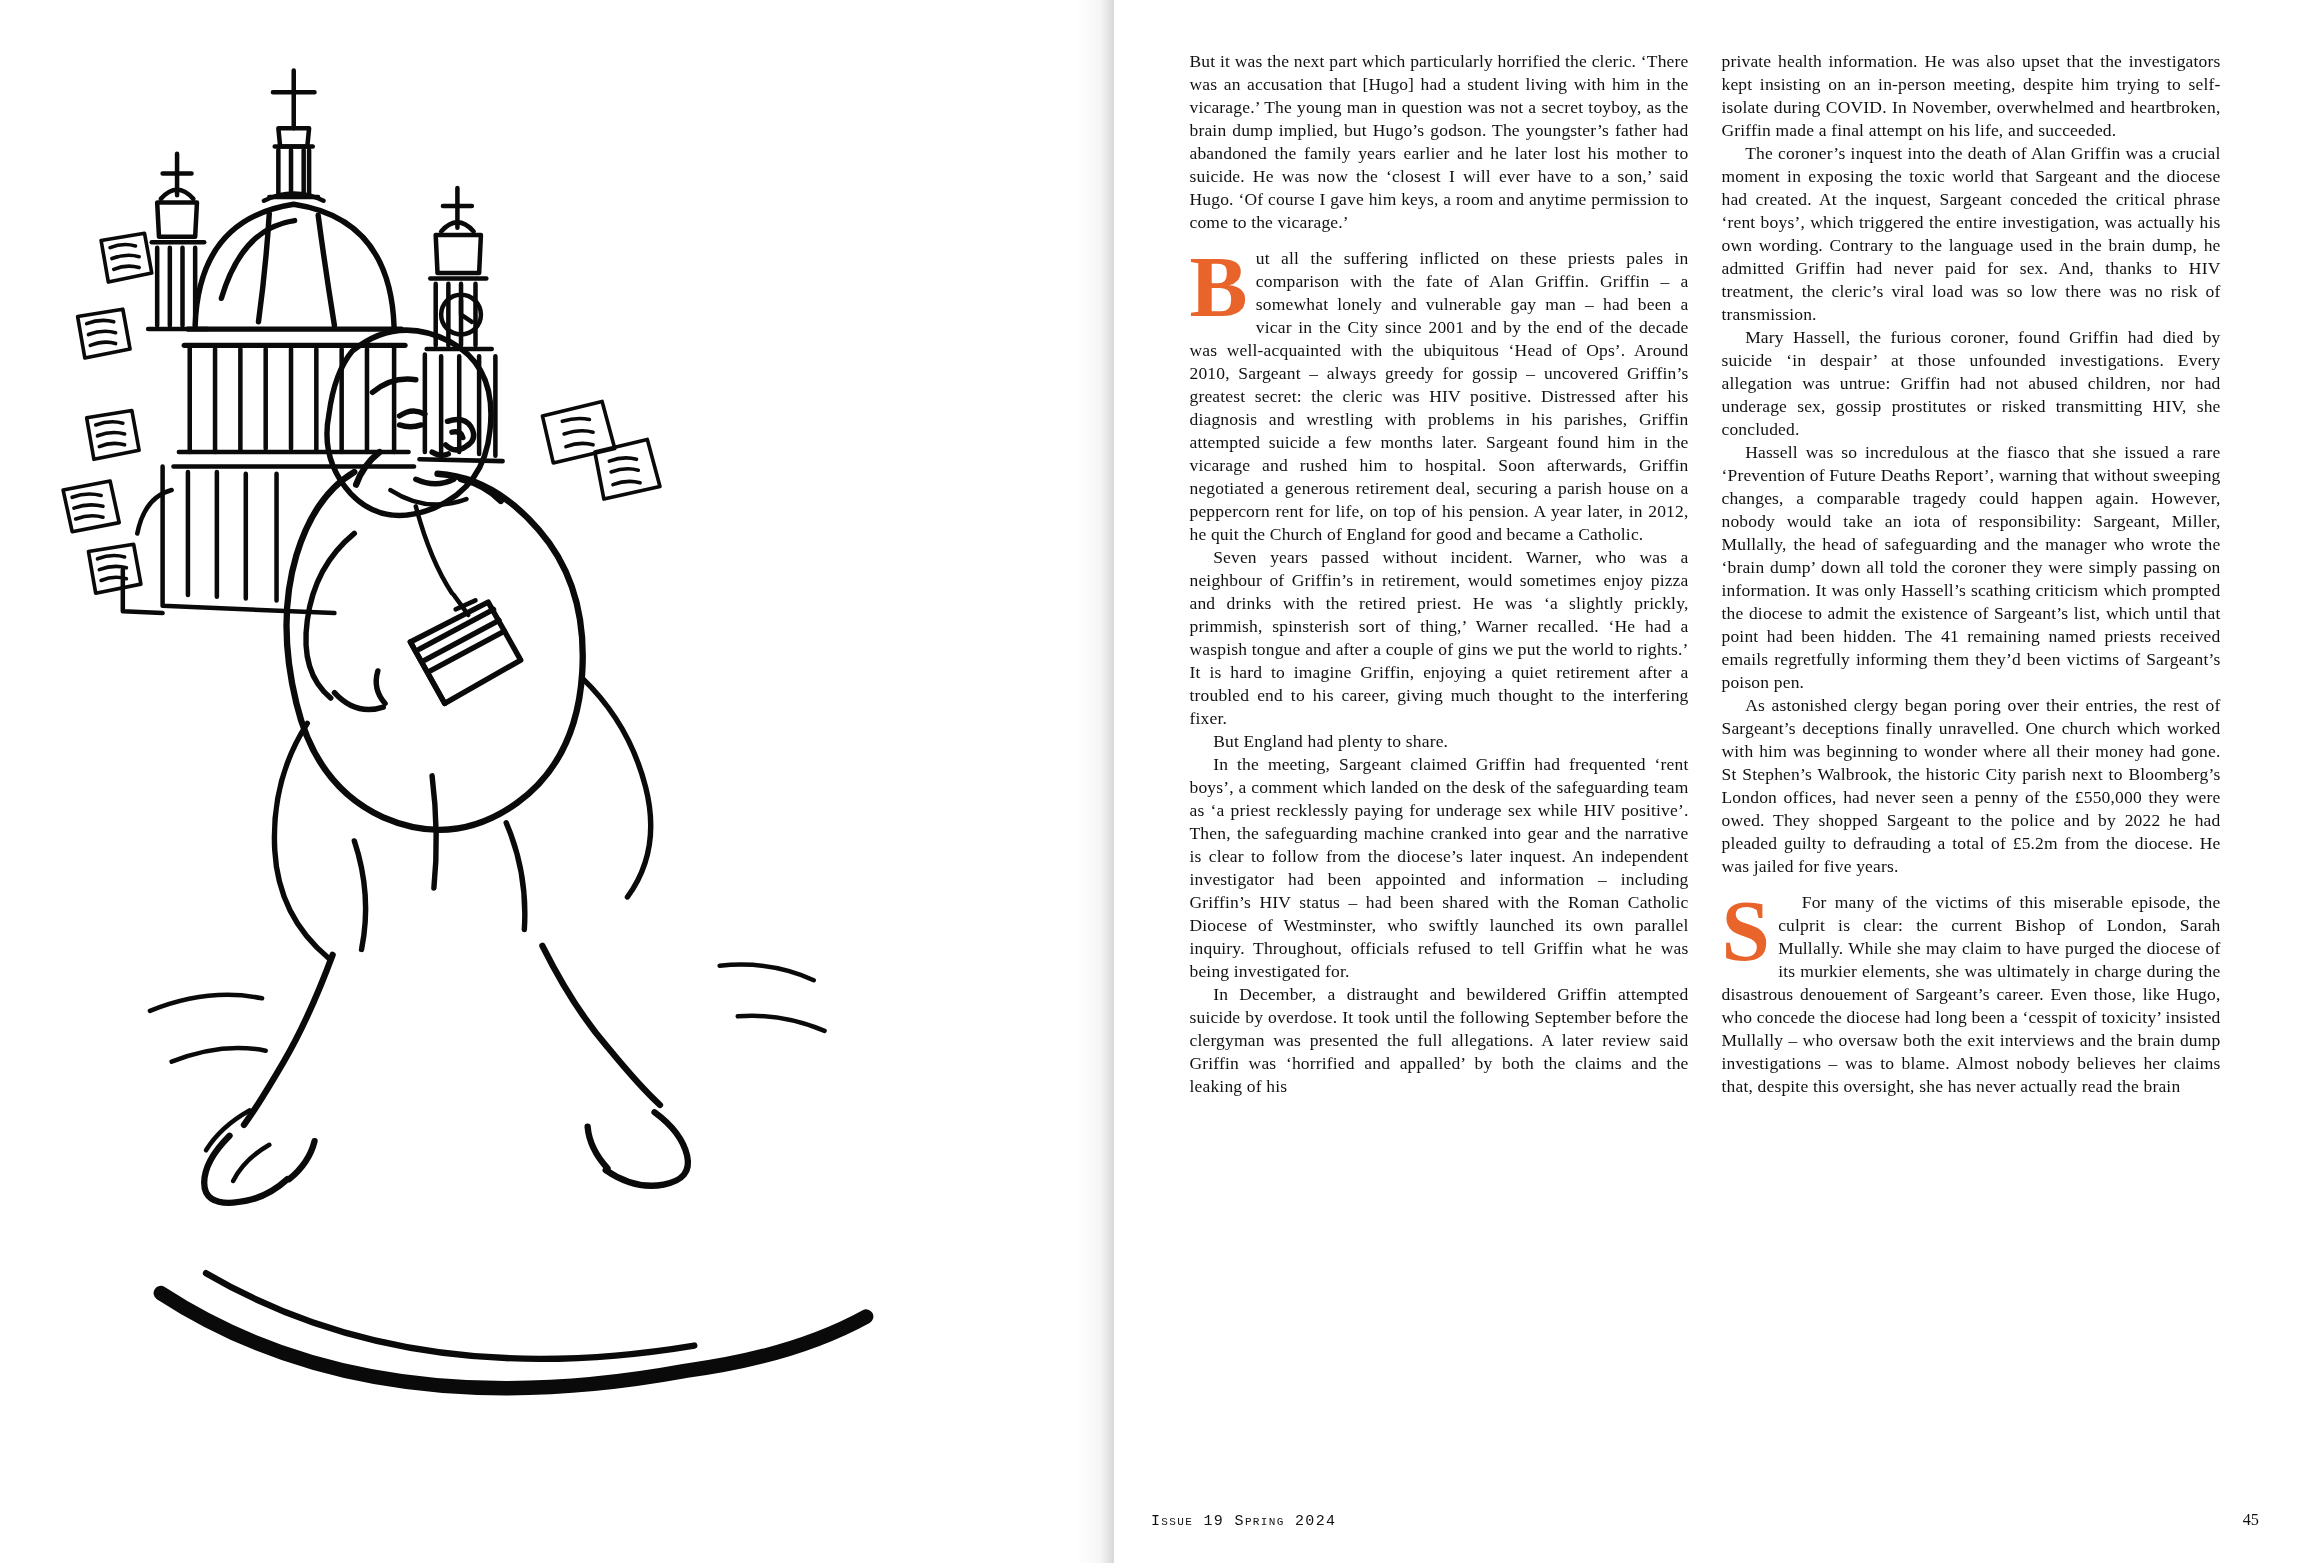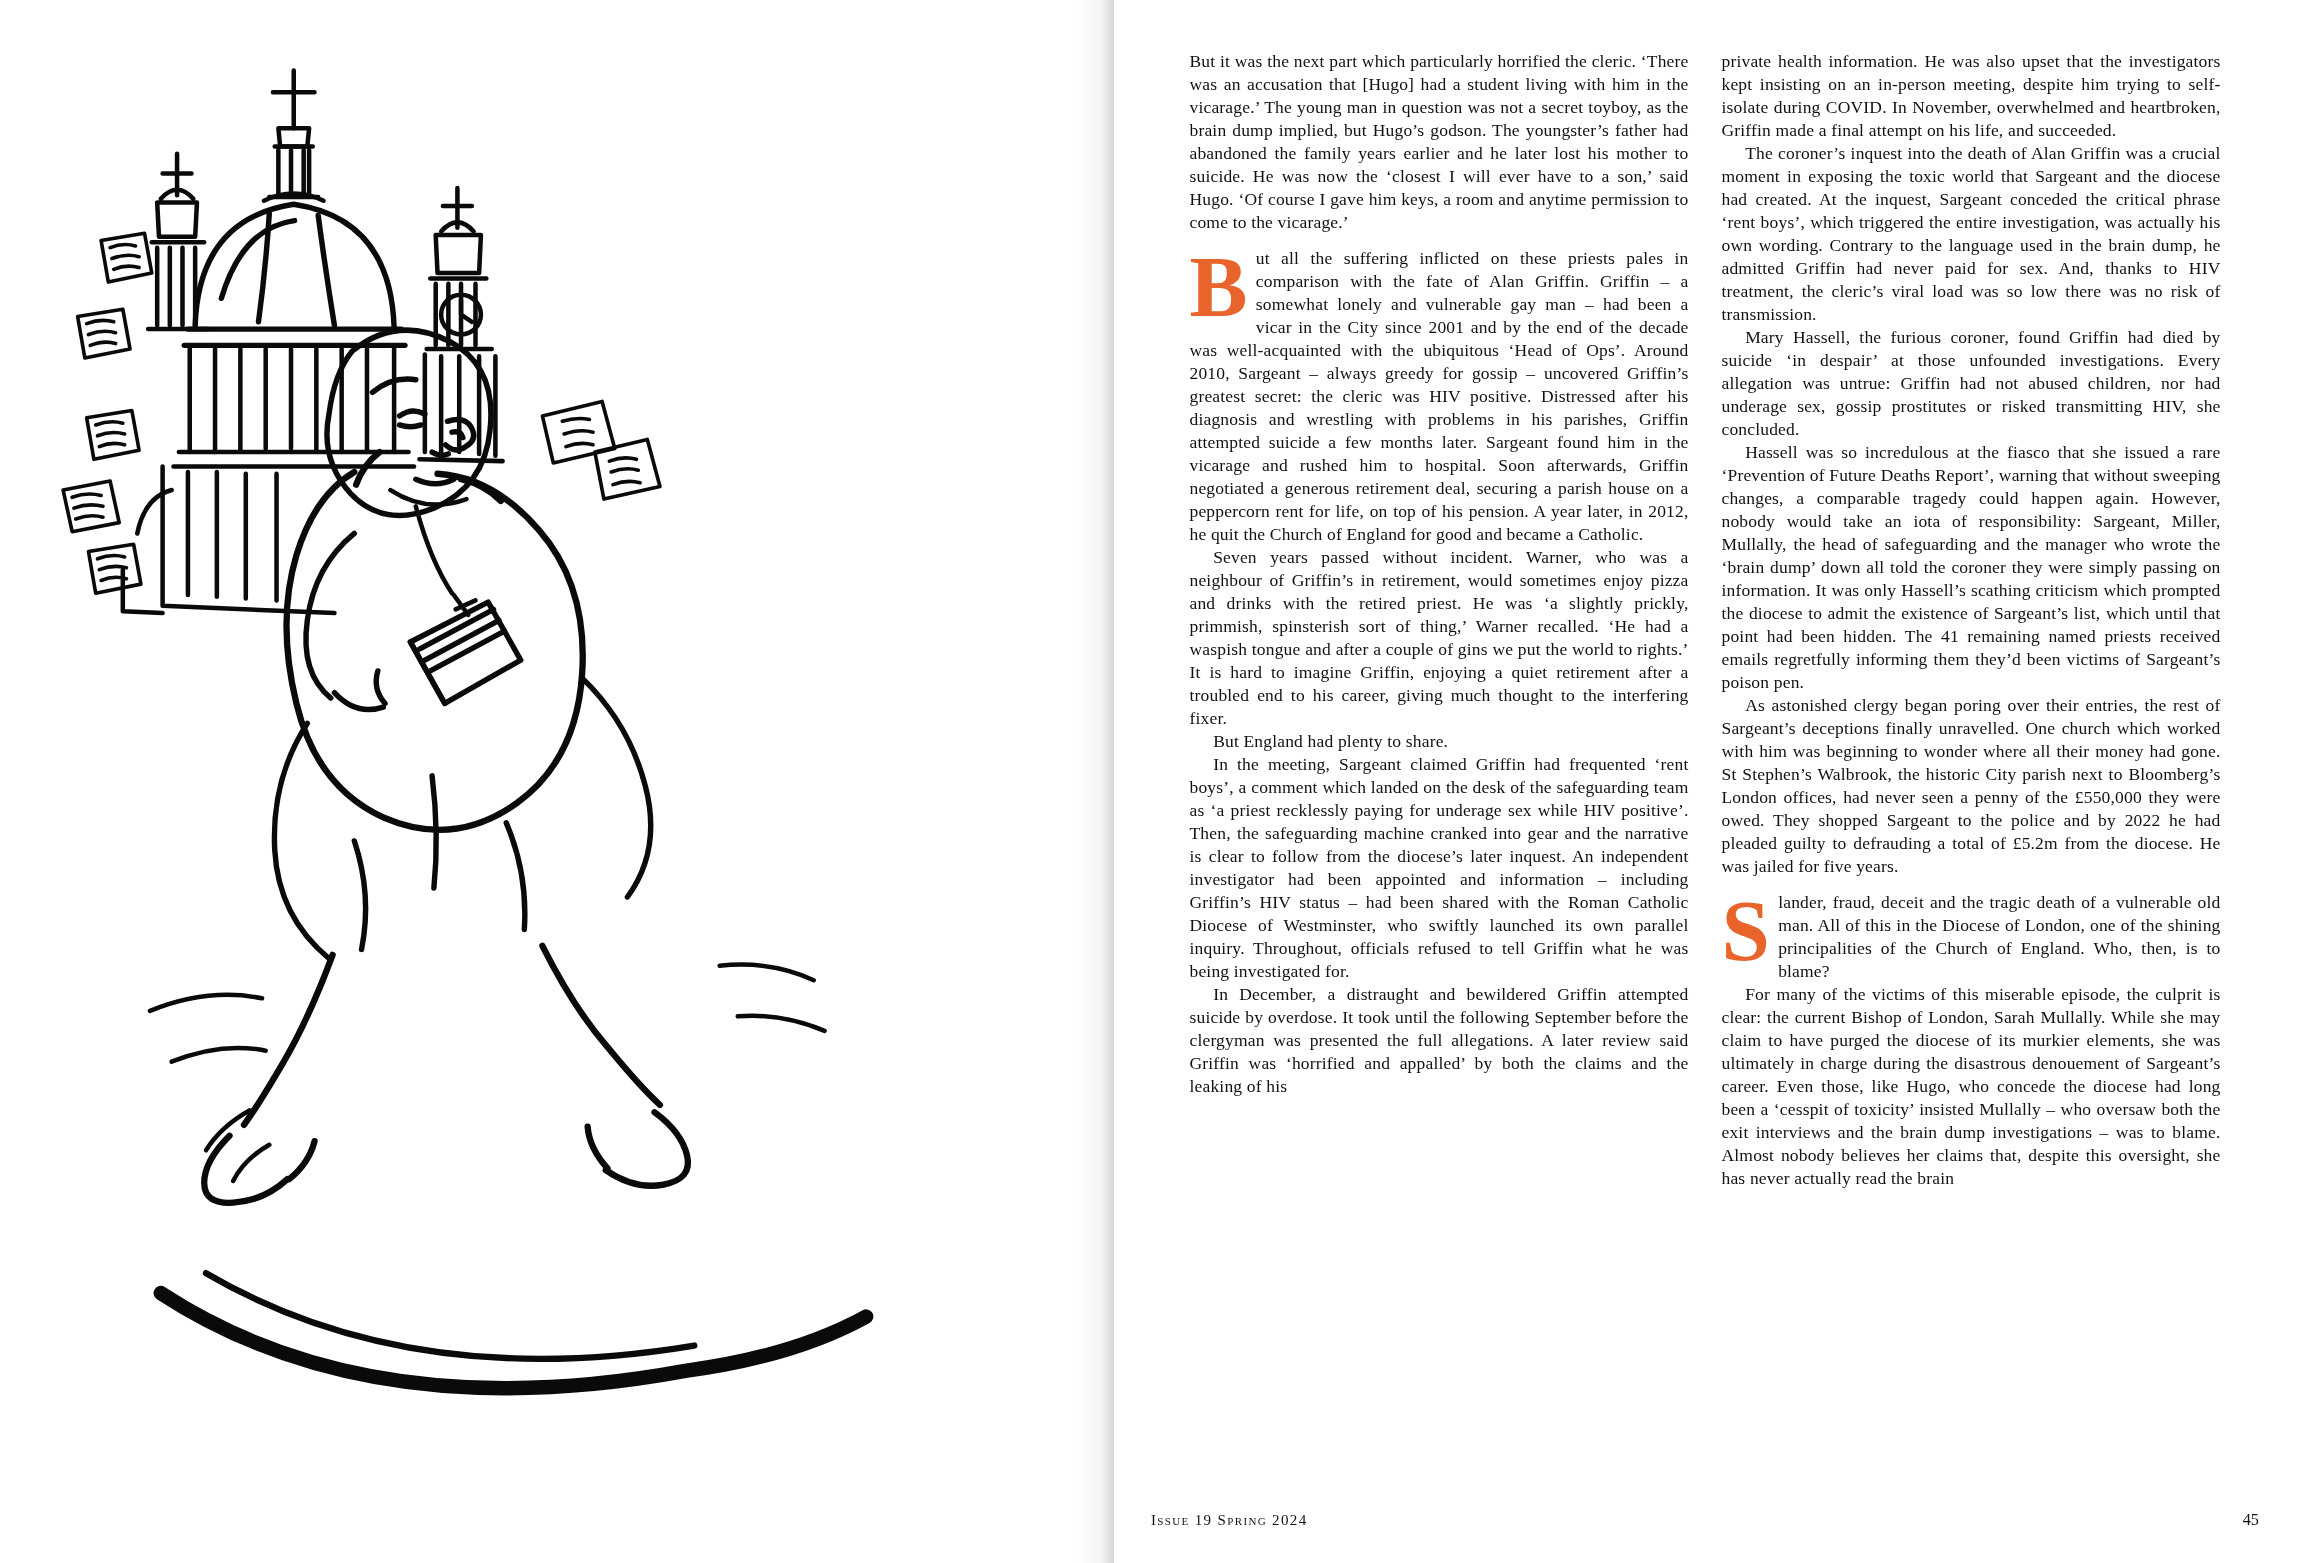--- a/index.html
+++ b/index.html
@@ -118,20 +118,21 @@
     bottom: 33px;
     width: 1108px;
     display: flex;
     justify-content: space-between;
     align-items: baseline;
     font-size: 15px;
   }
   .footer .issue {
     font-variant: small-caps;
     letter-spacing: 0.09em;
+    font-family: Liberation Mono, monospace;
   }
   .footer .pageno {
     font-size: 16.3px;
   }
 </style>
 </head>
 <body>
 
 <div class="spread">
 
@@ -305,21 +306,21 @@
       </div>
 
       <div class="col">
         <p class="first">private health information. He was also upset that the investigators kept insisting on an in-person meeting, despite him trying to self-isolate during COVID. In November, overwhelmed and heartbroken, Griffin made a final attempt on his life, and succeeded.</p>
         <p>The coroner’s inquest into the death of Alan Griffin was a crucial moment in exposing the toxic world that Sargeant and the diocese had created. At the inquest, Sargeant conceded the critical phrase ‘rent boys’, which triggered the entire investigation, was actually his own wording. Contrary to the language used in the brain dump, he admitted Griffin had never paid for sex. And, thanks to HIV treatment, the cleric’s viral load was so low there was no risk of transmission.</p>
         <p>Mary Hassell, the furious coroner, found Griffin had died by suicide ‘in despair’ at those unfounded investigations. Every allegation was untrue: Griffin had not abused children, nor had underage sex, gossip prostitutes or risked transmitting HIV, she concluded.</p>
         <p>Hassell was so incredulous at the fiasco that she issued a rare ‘Prevention of Future Deaths Report’, warning that without sweeping changes, a comparable tragedy could happen again. However, nobody would take an iota of responsibility: Sargeant, Miller, Mullally, the head of safeguarding and the manager who wrote the ‘brain dump’ down all told the coroner they were simply passing on information. It was only Hassell’s scathing criticism which prompted the diocese to admit the existence of Sargeant’s list, which until that point had been hidden. The 41 remaining named priests received emails regretfully informing them they’d been victims of Sargeant’s poison pen.</p>
         <p>As astonished clergy began poring over their entries, the rest of Sargeant’s deceptions finally unravelled. One church which worked with him was beginning to wonder where all their money had gone. St Stephen’s Walbrook, the historic City parish next to Bloomberg’s London offices, had never seen a penny of the £550,000 they were owed. They shopped Sargeant to the police and by 2022 he had pleaded guilty to defrauding a total of £5.2m from the diocese. He was jailed for five years.</p>
 
         <p class="dropcap-para">
-          <span class="dropcap">S</span><span>lander, fraud, deceit and the tragic death of a vulnerable old man. All of this in the Diocese of London, one of the shining principalities of the Church of England. Who, then, is to blame?</span>
+          <span class="dropcap">S</span>
         </p>
 
         <p>For many of the victims of this miserable episode, the culprit is clear: the current Bishop of London, Sarah Mullally. While she may claim to have purged the diocese of its murkier elements, she was ultimately in charge during the disastrous denouement of Sargeant’s career. Even those, like Hugo, who concede the diocese had long been a ‘cesspit of toxicity’ insisted Mullally – who oversaw both the exit interviews and the brain dump investigations – was to blame. Almost nobody believes her claims that, despite this oversight, she has never actually read the brain</p>
       </div>
 
     </div>
 
     <div class="footer">
       <span class="issue sc">Issue 19   Spring 2024</span>
       <span class="pageno">45</span>

